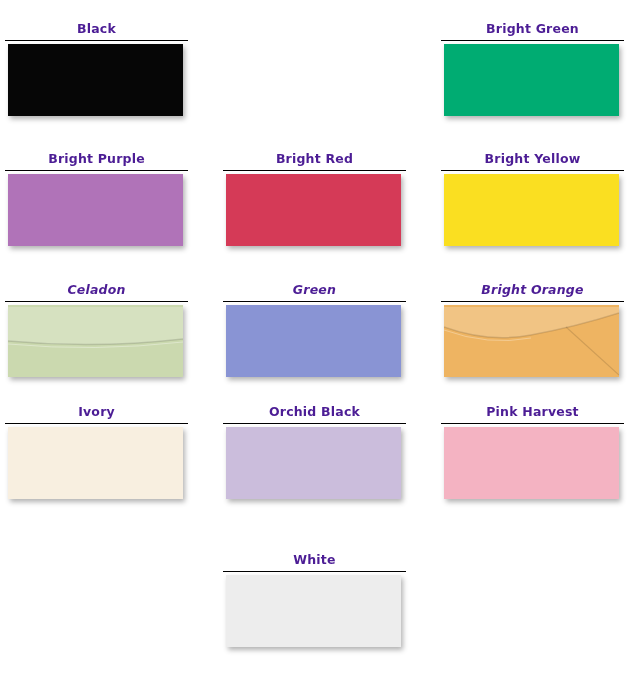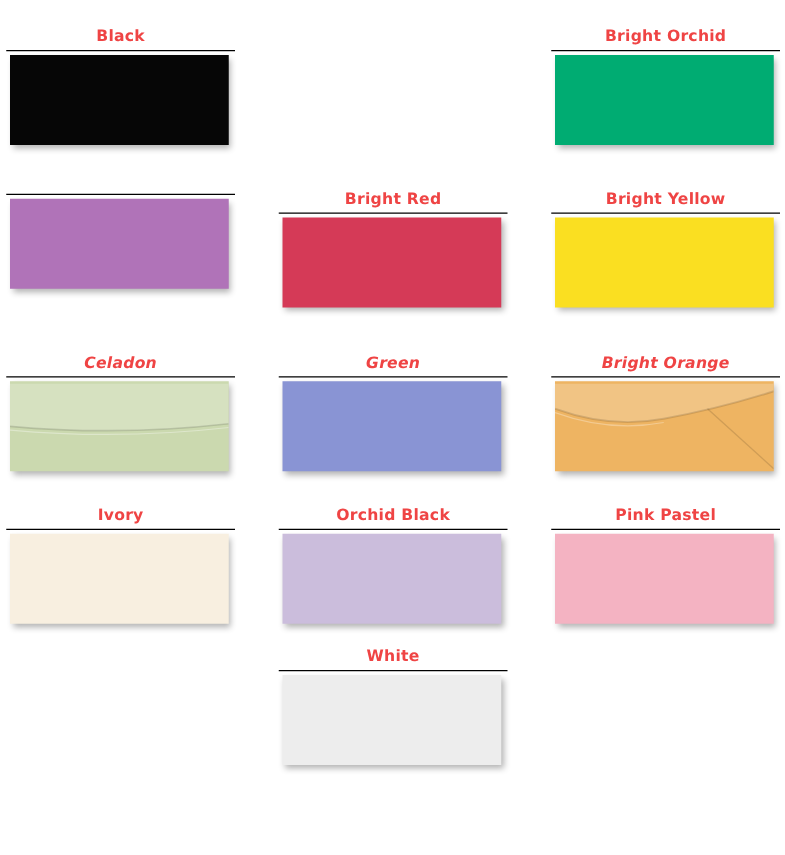--- a/index.html
+++ b/index.html
@@ -24,21 +24,21 @@
 
   
   .swatch-cell {
     position: absolute;
     width: 183px;
   }
 
   .swatch-label {
     font-size: 12.5px;
     font-weight: bold;
-    color: #ef4444;
+    color: #4c1d95;
     text-align: center;
     line-height: 14px;
     height: 15px;
     letter-spacing: 0.2px;
     white-space: nowrap;
   }
 
   .swatch-rule {
     height: 0;
     border-top: 1px solid #000000;
@@ -77,41 +77,42 @@
 
   
   .col-1 { left: 5px; }
   .col-2 { left: 223px; }
   .col-3 { left: 441px; }
 
   .row-1 { top: 22px; }
   .row-2 { top: 152px; }
   .row-3 { top: 283px; font-style: italic; }
   .row-4 { top: 405px; }
-  .row-5 { top: 518px; }
+  .row-5 { top: 553px; }
 </style>
 </head>
 <body>
 
 <div id="swatch-grid">
     <div class="swatch-cell col-1 row-1">
       <div class="swatch-label">Black</div>
       <div class="swatch-rule"></div>
       <div class="swatch-frame">
         <div class="swatch-chip" style="background:#060606;"></div>
       </div>
     </div>
     <div class="swatch-cell col-3 row-1">
-      <div class="swatch-label">Bright Orchid</div>
+      <div class="swatch-label">Bright Green</div>
       <div class="swatch-rule"></div>
       <div class="swatch-frame">
         <div class="swatch-chip" style="background:#00AC72;"></div>
       </div>
     </div>
     <div class="swatch-cell col-1 row-2">
+      <div class="swatch-label">Bright Purple</div>
       <div class="swatch-rule"></div>
       <div class="swatch-frame">
         <div class="swatch-chip" style="background:#B073B8;"></div>
       </div>
     </div>
     <div class="swatch-cell col-2 row-2">
       <div class="swatch-label">Bright Red</div>
       <div class="swatch-rule"></div>
       <div class="swatch-frame">
         <div class="swatch-chip" style="background:#D53A57;"></div>
@@ -170,21 +171,21 @@
       </div>
     </div>
     <div class="swatch-cell col-2 row-4">
       <div class="swatch-label">Orchid Black</div>
       <div class="swatch-rule"></div>
       <div class="swatch-frame">
         <div class="swatch-chip" style="background:#CBBDDC;"></div>
       </div>
     </div>
     <div class="swatch-cell col-3 row-4">
-      <div class="swatch-label">Pink Pastel</div>
+      <div class="swatch-label">Pink Harvest</div>
       <div class="swatch-rule"></div>
       <div class="swatch-frame">
         <div class="swatch-chip" style="background:#F4B3C2;"></div>
       </div>
     </div>
     <div class="swatch-cell col-2 row-5">
       <div class="swatch-label">White</div>
       <div class="swatch-rule"></div>
       <div class="swatch-frame">
         <div class="swatch-chip" style="background:#EDEDED;"></div>

